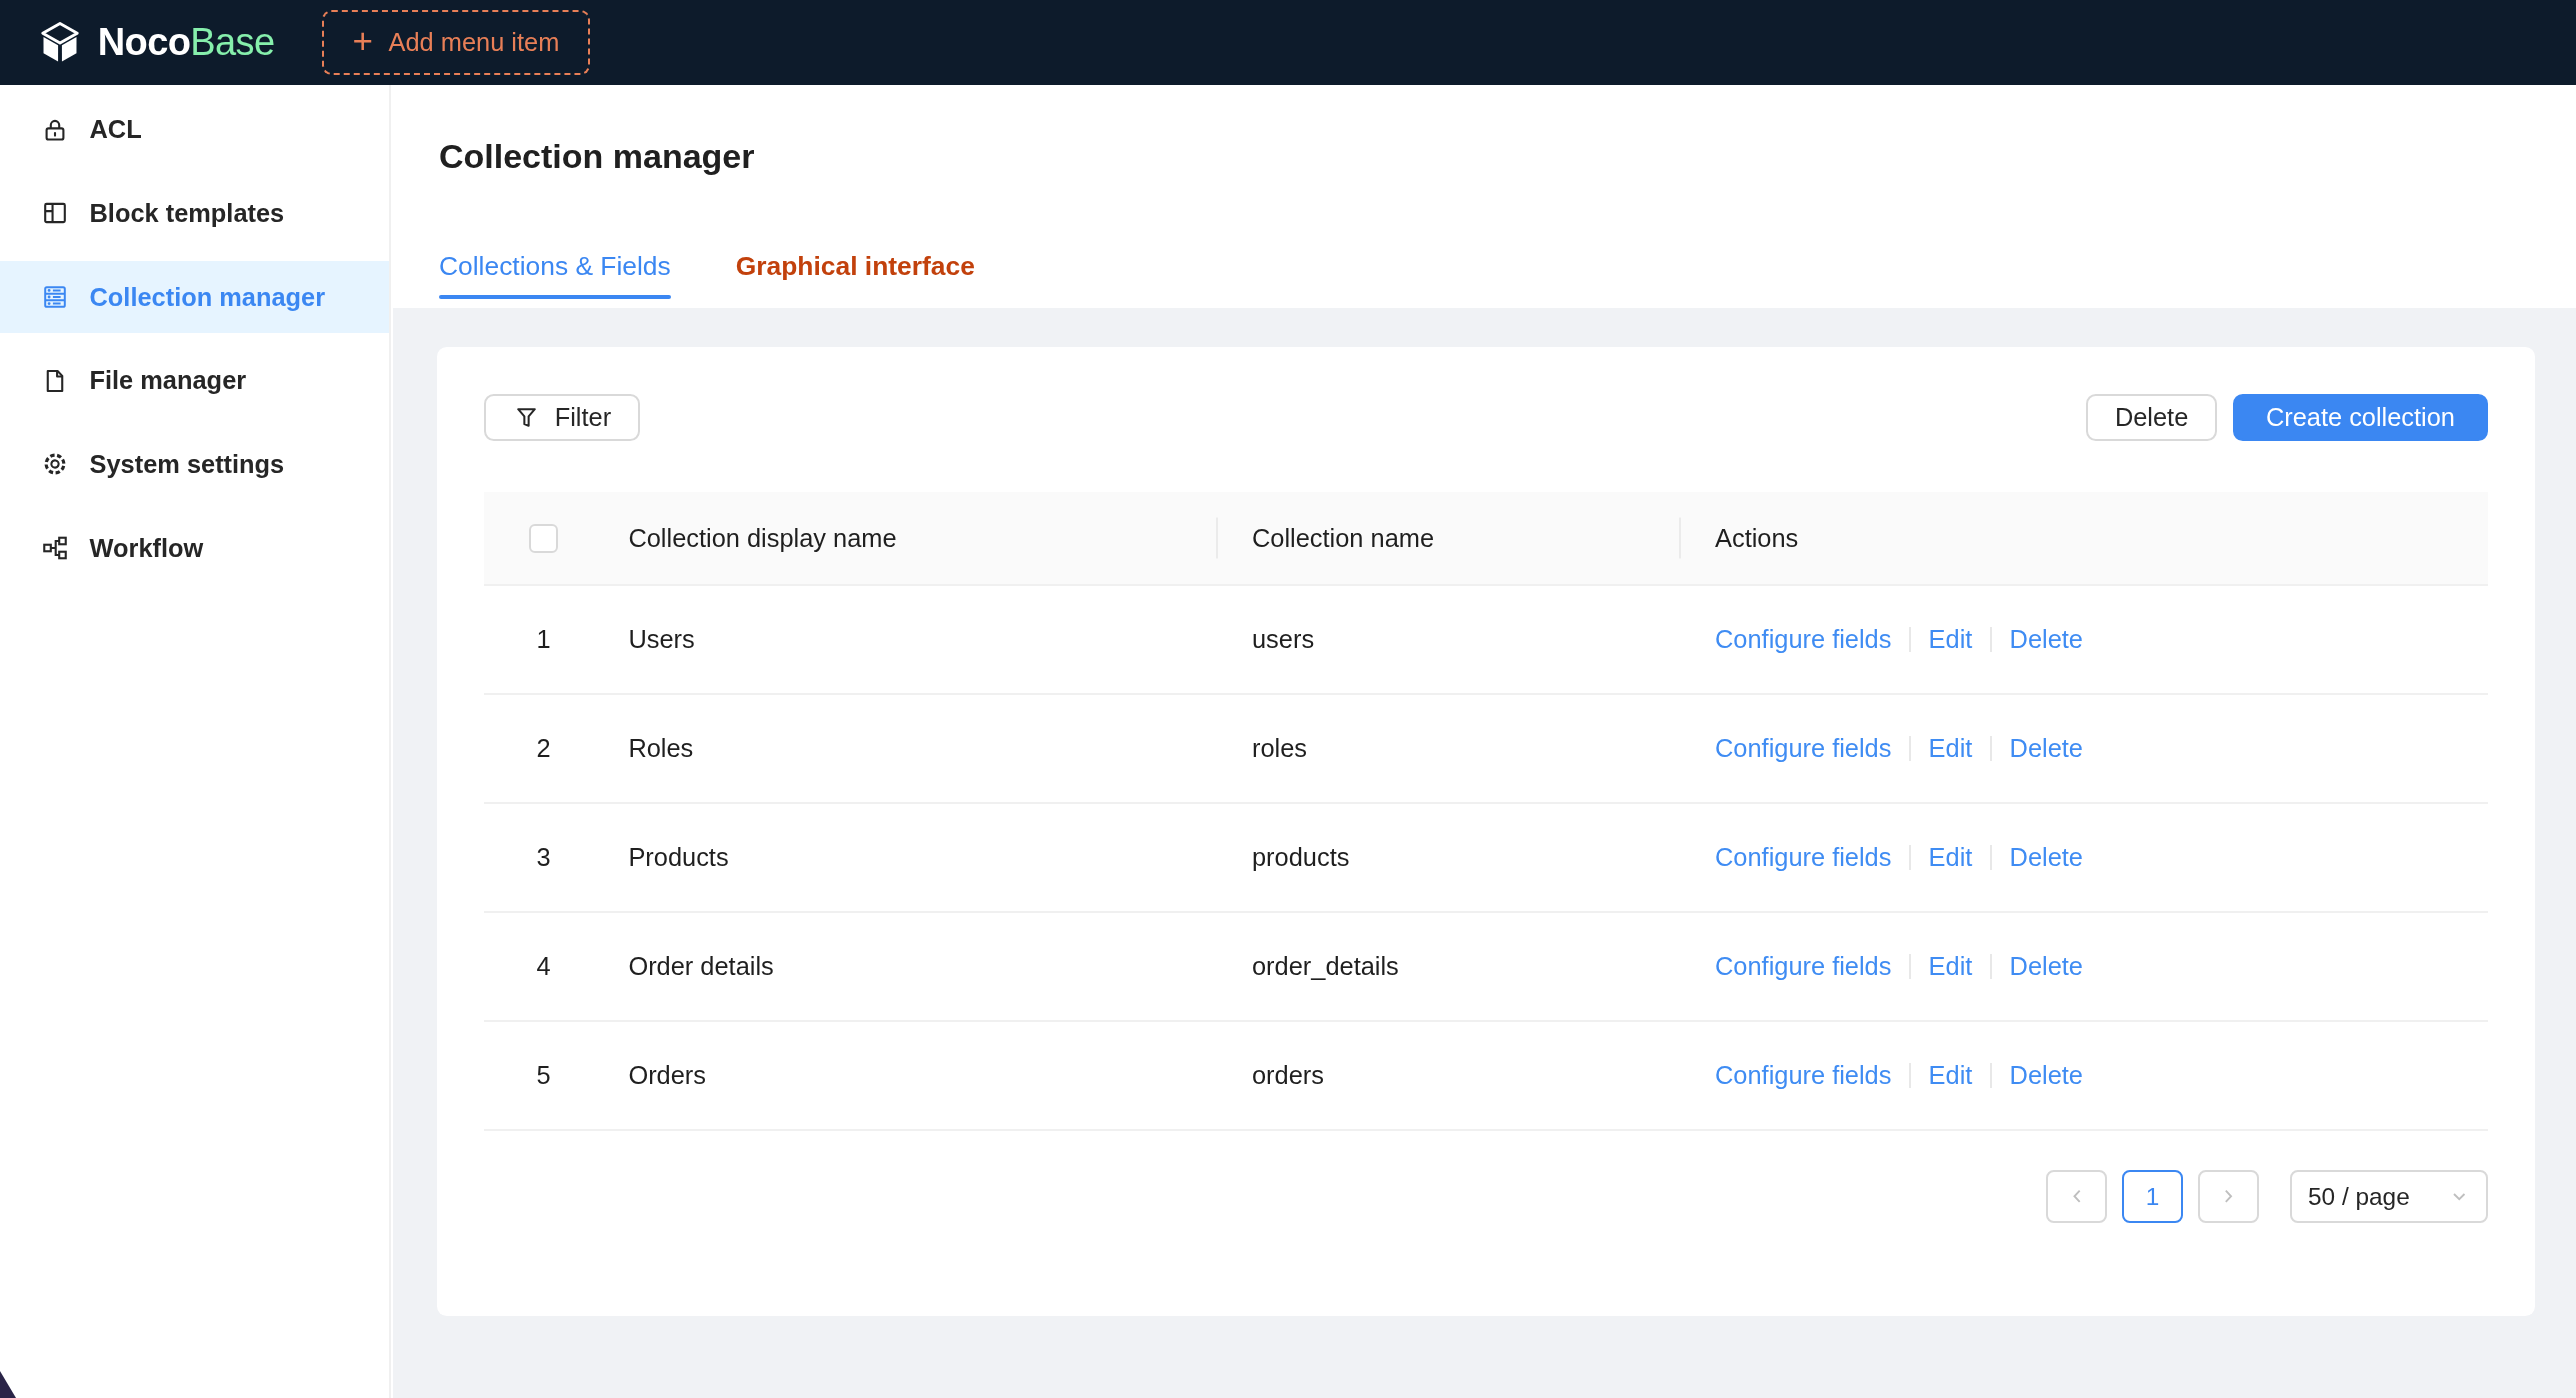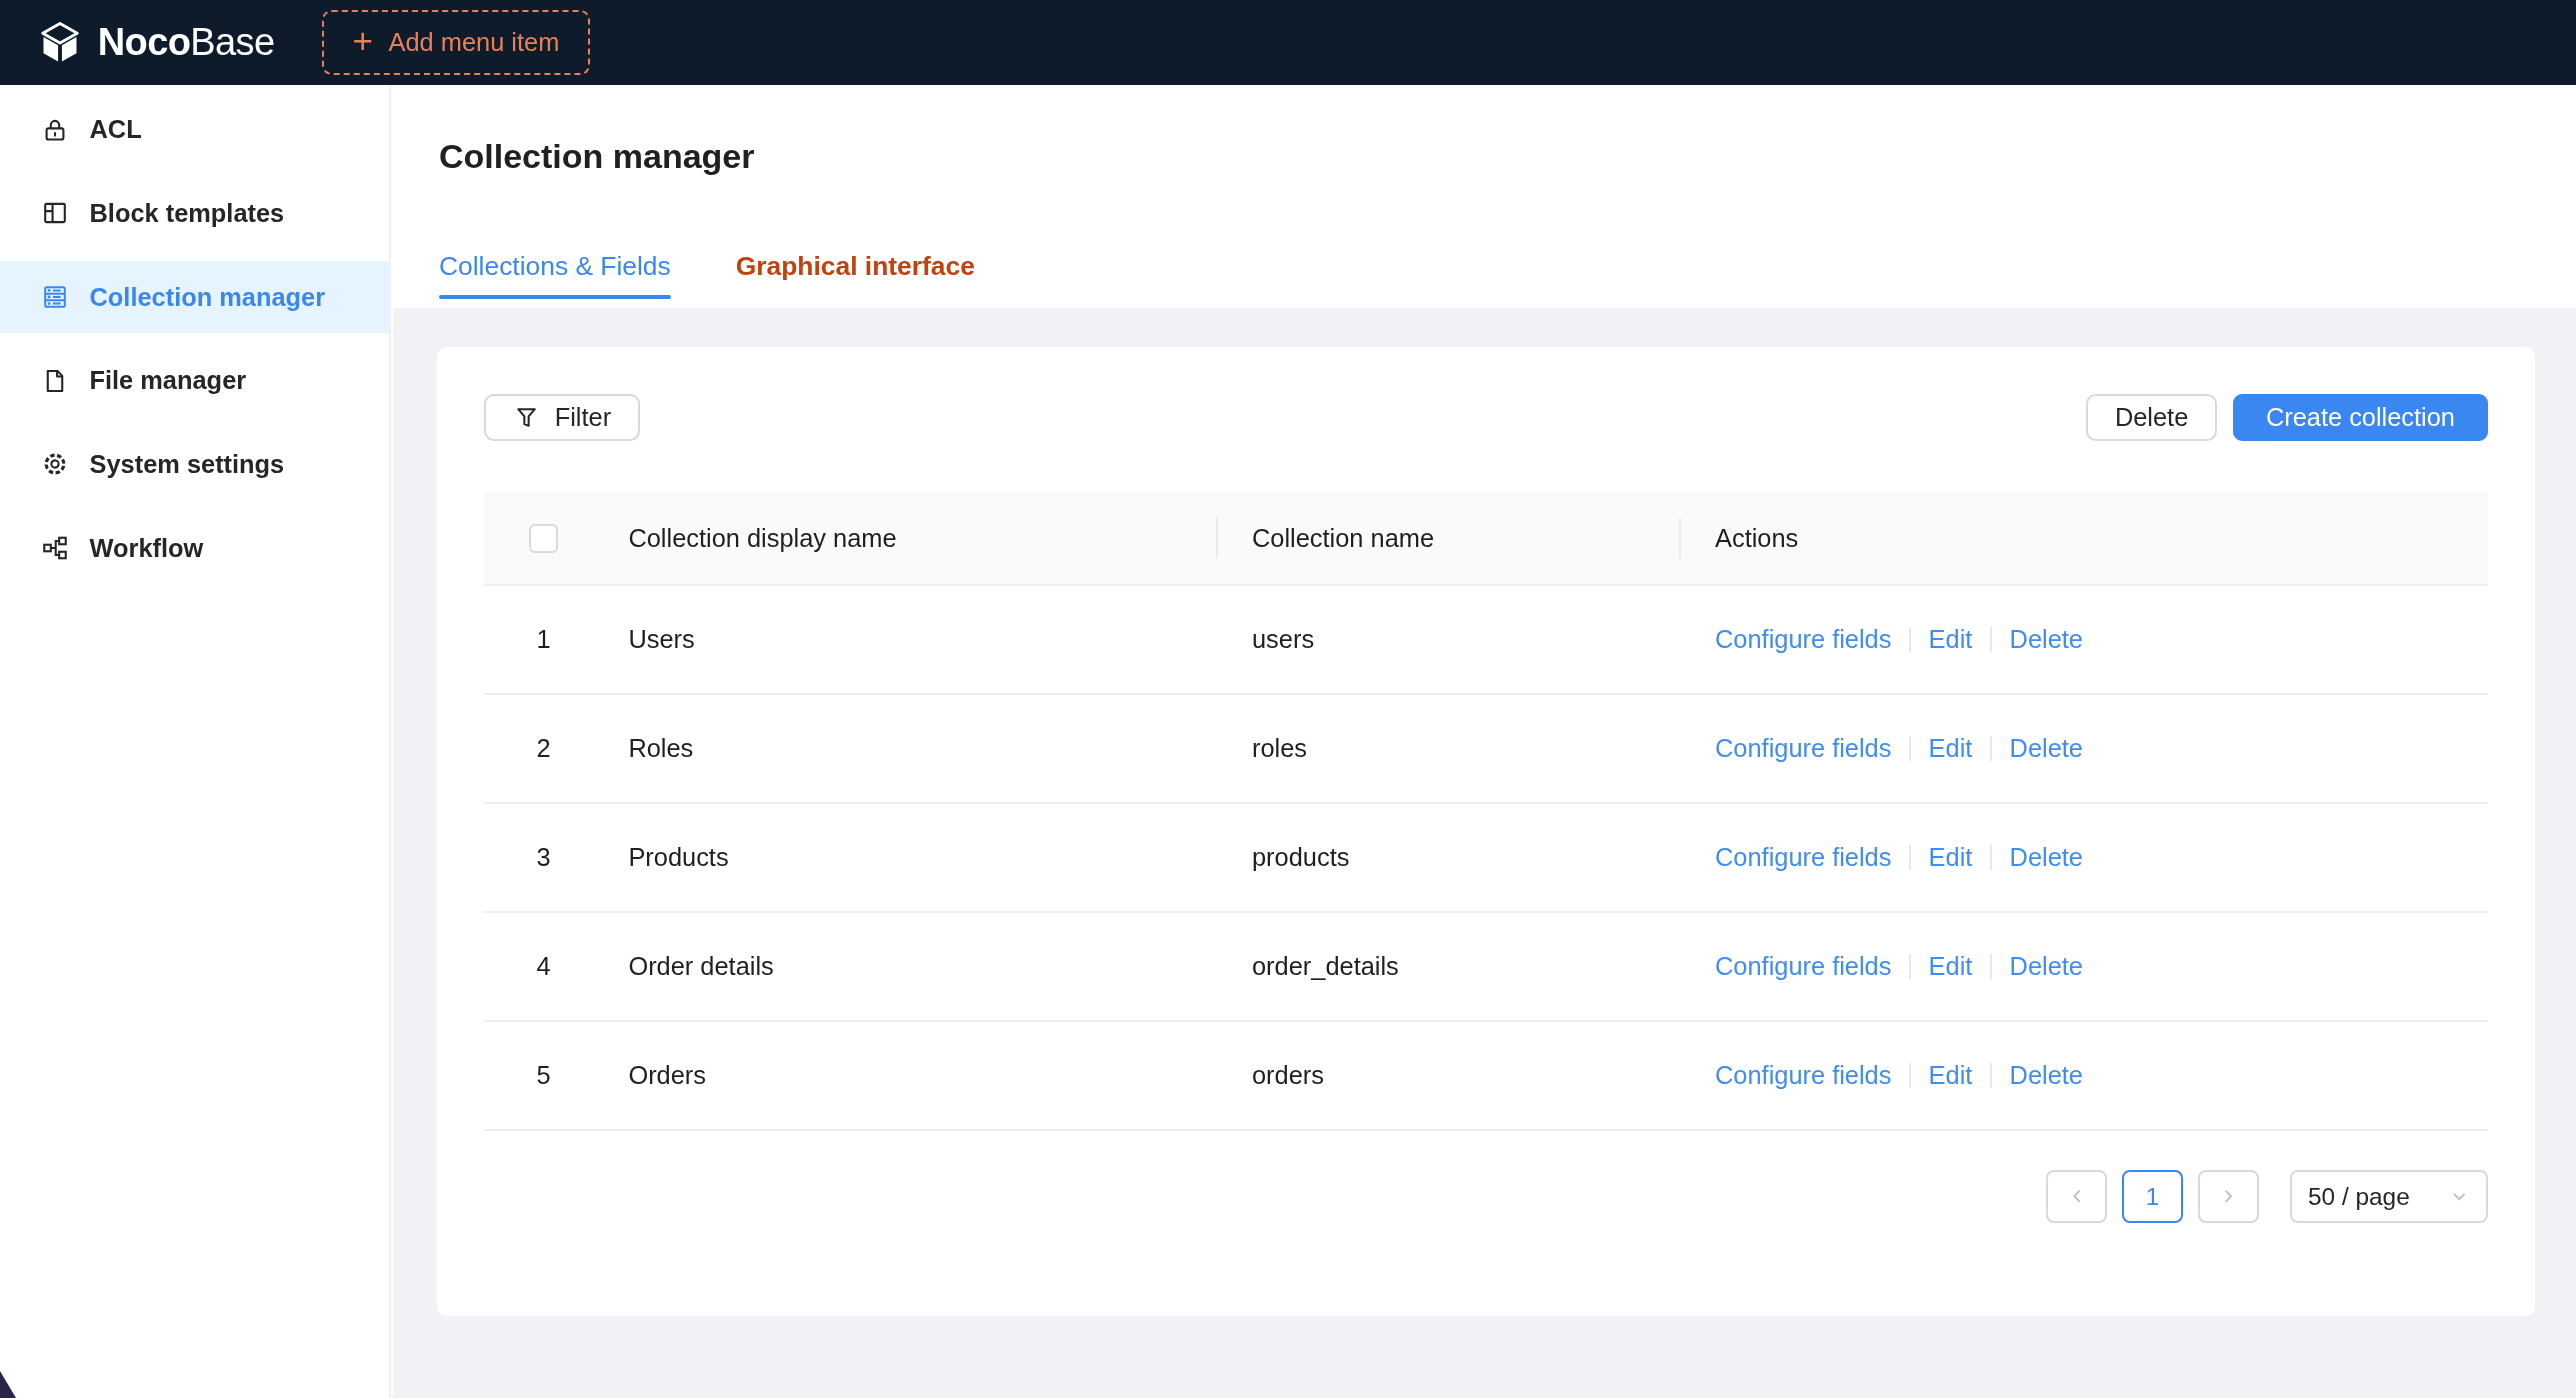--- a/index.html
+++ b/index.html
@@ -13,21 +13,21 @@
 
   
   .topbar {
     position:absolute; top:0; left:0; width:2576px; height:85px;
     background:#0d1b2b; display:flex; align-items:center; z-index:5;
   }
   .brand { display:flex; align-items:center; gap:14.7px; padding-left:37px; }
   .brand svg { width:46px; height:46px; }
   .brand-text { font-size:38px; letter-spacing:-0.6px; white-space:nowrap; }
   .brand-bold { color:#ffffff; font-weight:700; }
-  .brand-light { color:#ffffff; font-weight:300; }
+  .brand-light { color:#86efac; font-weight:300; }
 
   .add-menu-btn {
     margin-left:47px; height:65px; padding:0 29px;
     background:transparent; border:2px dashed #e87f57; border-radius:9.8px;
     color:#e87f57; font-size:25.4px; font-family:inherit;
     display:flex; align-items:center; gap:15.6px; cursor:pointer; white-space:nowrap;
   }
   .add-menu-btn .plus { font-size:35px; font-weight:300; line-height:1; margin-top:-3.9px; }
 
   .topbar-right { margin-left:auto; display:flex; align-items:center; height:100%; }
@@ -77,21 +77,21 @@
   
   .toolbar { display:flex; justify-content:space-between; align-items:center; margin-bottom:51px; }
   .btn {
     height:47px; padding:0 27px; background:#ffffff;
     border:2px solid #d9d9d9; border-radius:9.8px;
     font-size:25.4px; color:#262626; font-family:inherit;
     display:inline-flex; align-items:center; justify-content:center; cursor:pointer; white-space:nowrap;
   }
   .btn svg { width:27px; height:27px; margin-right:14.7px; }
   .btn-group { display:flex; gap:15.6px; }
-  .btn.primary { background:#3b87f2; border-color:#3b87f2; color:#ffffff; padding:0 31px;border-radius:9px; }
+  .btn.primary { background:#3b87f2; border-color:#3b87f2; color:#ffffff; padding:0 31px; }
 
   
   table.collections { width:100%; border-collapse:collapse; table-layout:fixed; }
   thead th {
     background:#fafafa; height:93px; text-align:left;
     font-size:25.4px; font-weight:500; color:#1f1f1f;
     padding:0 0 0 25.4px; position:relative; border-bottom:2px solid #f0f0f0;
   }
   thead th.col-index { padding:0; text-align:center; }
   thead th.has-sep::after {

